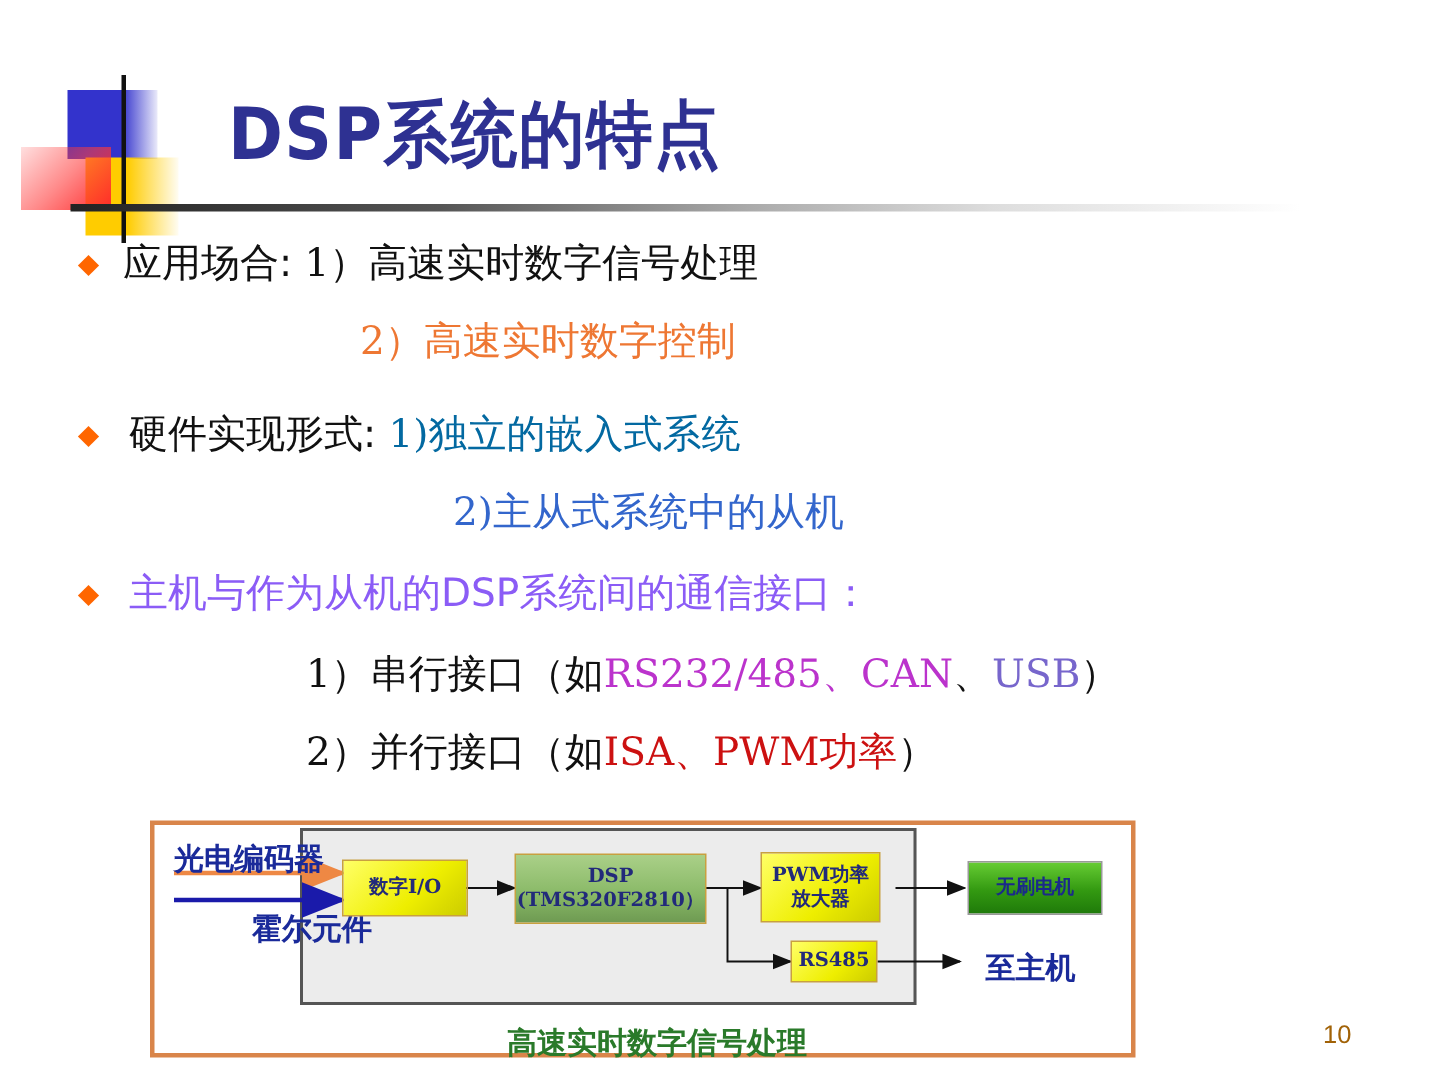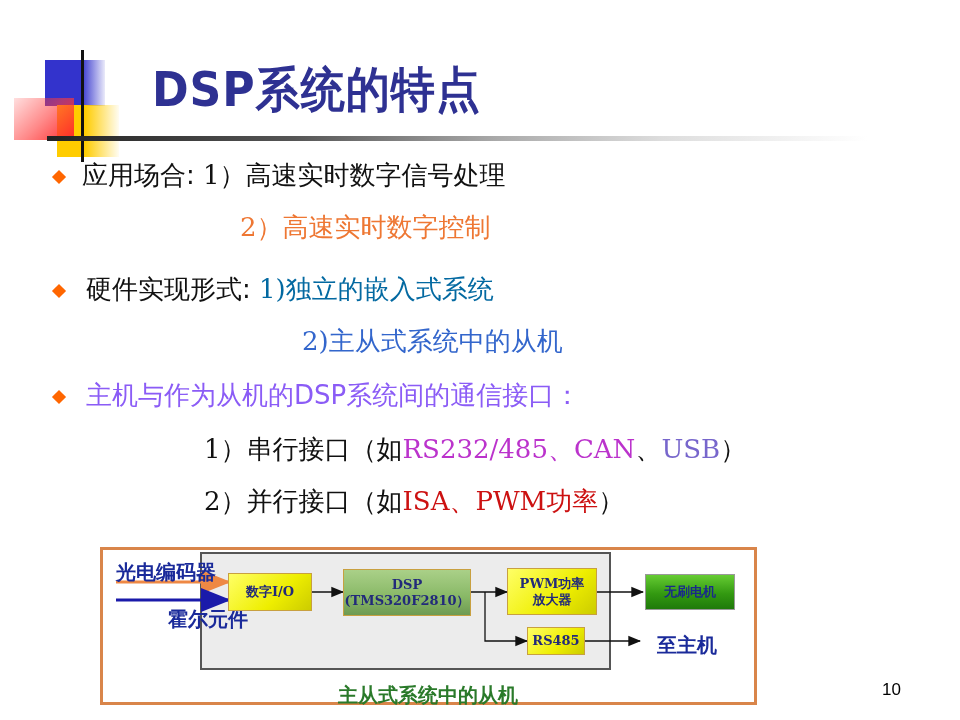--- a/index.html
+++ b/index.html
@@ -31,21 +31,21 @@
   
   .frame { left:100px; top:547px; width:657px; height:158px; border:3px solid #d9854a; box-sizing:border-box; }
   .graybox { left:200px; top:552px; width:411px; height:118px; background:#ececec; border:2px solid #555; box-sizing:border-box; }
   .blk { display:flex; align-items:center; justify-content:center; text-align:center;
          font-family:"DejaVu Serif","Liberation Serif",serif; font-weight:bold; font-size:13px; color:#222a7a;
          box-sizing:border-box; line-height:16px; }
   .yellow-blk { background:linear-gradient(135deg,#ffff66 0%,#eeee00 60%,#cccc00 100%); border:1px solid #c8a040; }
   .dsp-blk { background:linear-gradient(to bottom,#aad088 0%,#88b866 60%,#6e9a52 100%); border:1px solid #c8a040; }
   .motor-blk { background:linear-gradient(to bottom,#66cc33 0%,#339911 55%,#1f7a0a 100%); border:1px solid #999; color:#1a2a8a; }
   .lbl { font-family:"DejaVu Serif","Liberation Serif",serif; font-weight:bold; font-size:20px; white-space:nowrap; }
-  .pagenum { left:882px; top:680px; font-size:17px; color:#000000; font-family:"Liberation Sans",sans-serif; }
+  .pagenum { left:882px; top:680px; font-size:17px; color:#a16207; font-family:"Liberation Sans",sans-serif; }
   svg.arrows { position:absolute; left:0; top:0; }
 </style>
 </head>
 <body>
 
 <div class="abs sq-blue"></div>
 <div class="abs sq-yellow"></div>
 <div class="abs sq-red"></div>
 <div class="abs vline"></div>
 <div class="abs hbar"></div>
@@ -102,26 +102,26 @@
 <div class="abs lbl" style="left:116px;top:559px;color:#1a2a9a;">光电编码器</div>
 <div class="abs lbl" style="left:124px;top:606px;color:#1a2a9a;margin-left:44px;">霍尔元件</div>
 
 <div class="abs blk yellow-blk" style="left:228px;top:573px;width:84px;height:38px;">数字I/O</div>
 
 <div class="abs blk dsp-blk" style="left:343px;top:569px;width:128px;height:47px;flex-direction:column;">
   <span>DSP</span>
   <span>(TMS320F2810）</span>
 </div>
 
-<div class="abs blk yellow-blk" style="left:507px;top:568px;width:90px;height:47px;flex-direction:column;">
+<div class="abs blk yellow-blk" style="left:507px;top:568px;width:80px;height:47px;flex-direction:column;">
   <span>PWM功率</span>
   <span>放大器</span>
 </div>
 
 <div class="abs blk yellow-blk" style="left:527px;top:627px;width:58px;height:28px;">RS485</div>
 
 <div class="abs blk motor-blk" style="left:645px;top:574px;width:90px;height:36px;">无刷电机</div>
 
 <div class="abs lbl" style="left:657px;top:632px;color:#1a2a9a;">至主机</div>
 
-<div class="abs lbl" style="left:338px;top:682px;color:#2a7a2a;">主从式系统中的从机</div>
+<div class="abs lbl" style="left:338px;top:682px;color:#2a7a2a;">高速实时数字信号处理</div>
 
 <div class="abs pagenum">10</div>
 
 </body></html>

